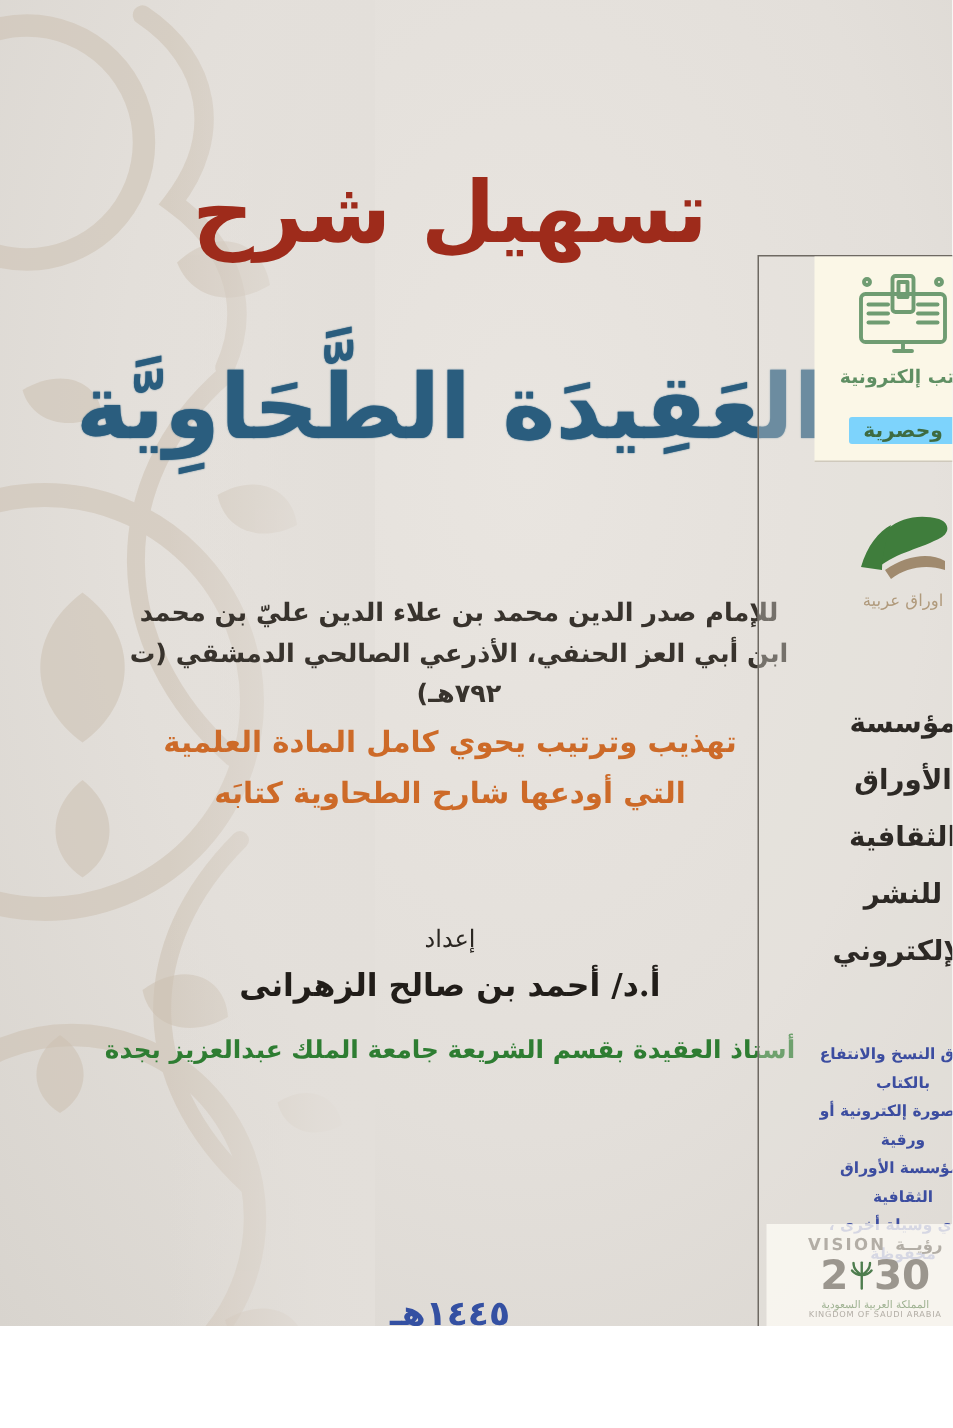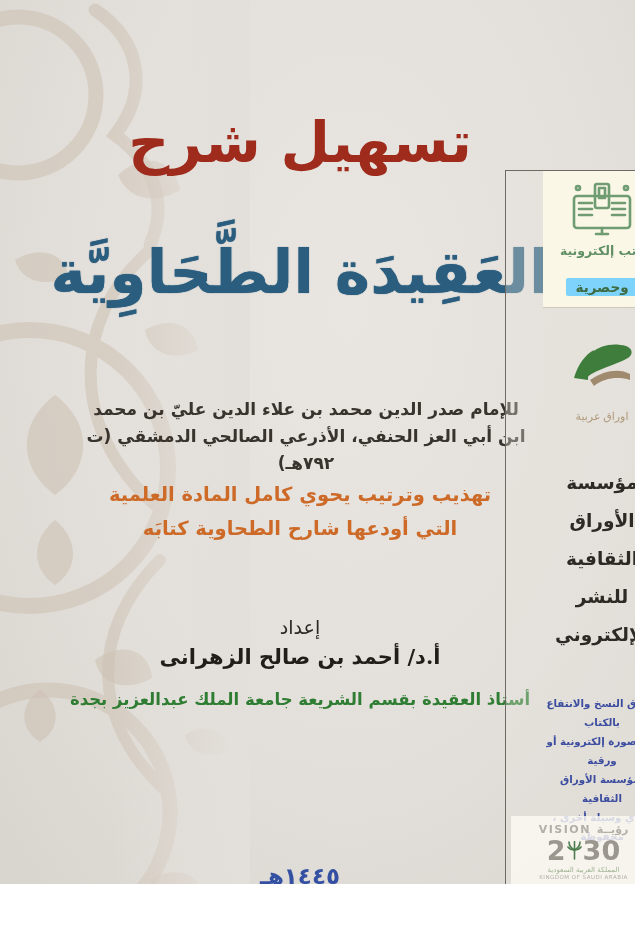--- a/index.html
+++ b/index.html
@@ -31,21 +31,21 @@
   .author{
     position:absolute;top:396px;right:0;left:12px;
     font-size:17px;font-weight:bold;color:#38332d;line-height:1.6;
   }
   .subtitle{
     position:absolute;top:478px;right:0;left:0;
     font-size:19.5px;font-weight:bold;color:#cd6a28;line-height:1.75;
   }
   .prep-label{
     position:absolute;top:616px;right:0;left:0;
-    font-size:19px;color:#2b2722;font-family:"DejaVu Serif","DejaVu Sans",serif;
+    font-size:16px;color:#2b2722;font-family:"DejaVu Serif","DejaVu Sans",serif;
   }
   .prep-name{
     position:absolute;top:644px;right:0;left:0;
     font-size:21px;font-weight:bold;color:#211d19;
     font-family:"DejaVu Serif","DejaVu Sans",serif;
   }
   .affiliation{
     position:absolute;top:690px;right:0;left:0;
     font-size:16.5px;font-weight:bold;color:#2e7d32;
     font-family:"DejaVu Serif","DejaVu Sans",serif;
@@ -63,21 +63,21 @@
   .ebook-card{
     width:100%;height:136px;background:#fbf7e7;border-bottom:1px solid #cfc9bc;
     display:flex;flex-direction:column;align-items:center;justify-content:center;
   }
   .ebook-line1{font-size:12.5px;font-weight:bold;color:#5f8f63;margin-top:3px;}
   .ebook-line2{
     display:inline-block;margin-top:20px;padding:1px 9px;
     background:#7dd3fc;color:#3e6b41;font-size:13.5px;font-weight:bold;border-radius:2px;
   }
   .awraq{margin-top:26px;height:92px;display:flex;flex-direction:column;align-items:center;justify-content:flex-start;}
-  .awraq-text{font-size:11px;color:#b09a7c;margin-top:16px;letter-spacing:1px;font-family:Liberation Serif, serif;}
+  .awraq-text{font-size:11px;color:#b09a7c;margin-top:0;letter-spacing:1px;}
   .publisher{margin-top:38px;font-size:18.5px;font-weight:bold;color:#2d2925;line-height:38px;}
   .copyright{margin-top:40px;font-size:10.3px;font-weight:bold;color:#3c4da0;line-height:1.85;}
   .vision-card{
     position:absolute;bottom:10px;left:5px;right:5px;
     background:rgba(252,250,244,.8);padding:7px 2px 9px;
   }
   .vision-row1{display:flex;justify-content:center;gap:6px;align-items:baseline;
     font-size:11px;color:#b3aea6;letter-spacing:1.5px;font-weight:bold;}
   .vision-2030{display:flex;justify-content:center;align-items:center;gap:1px;
     font-size:27px;font-weight:bold;color:#9b968e;line-height:1;margin-top:1px;}

